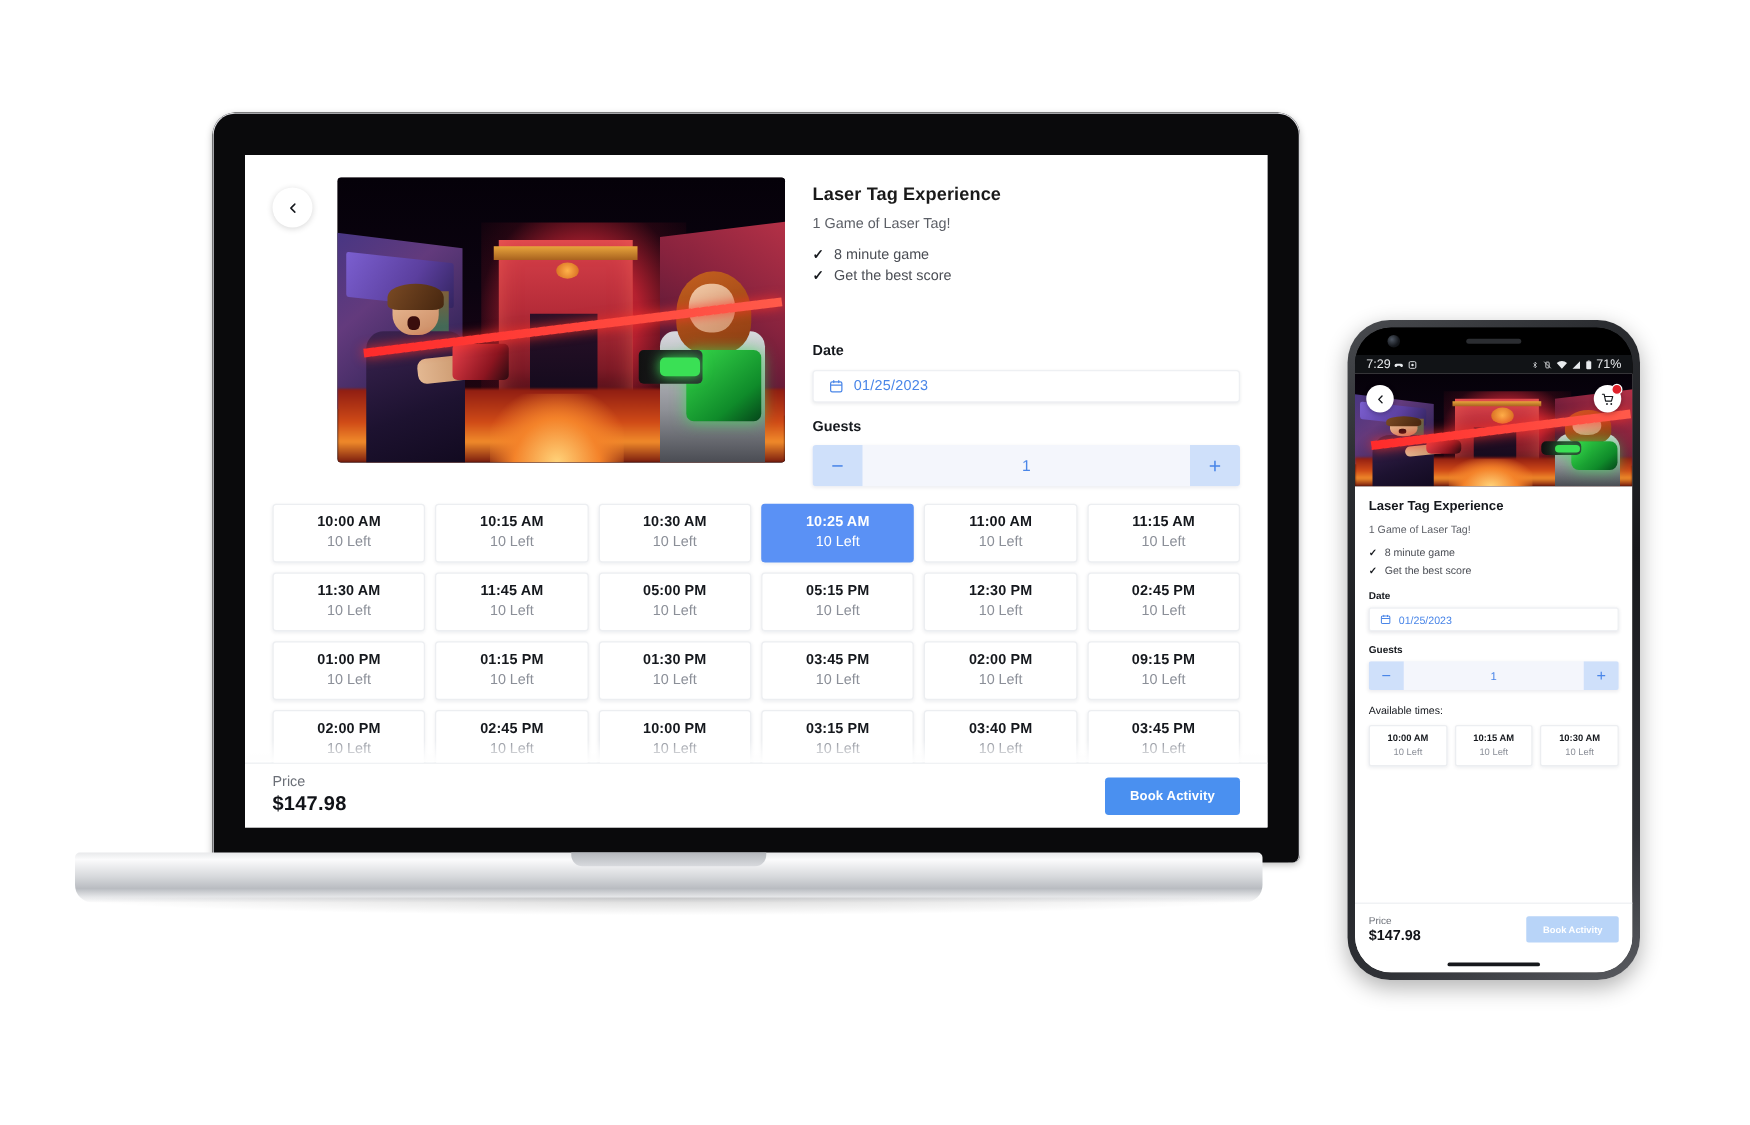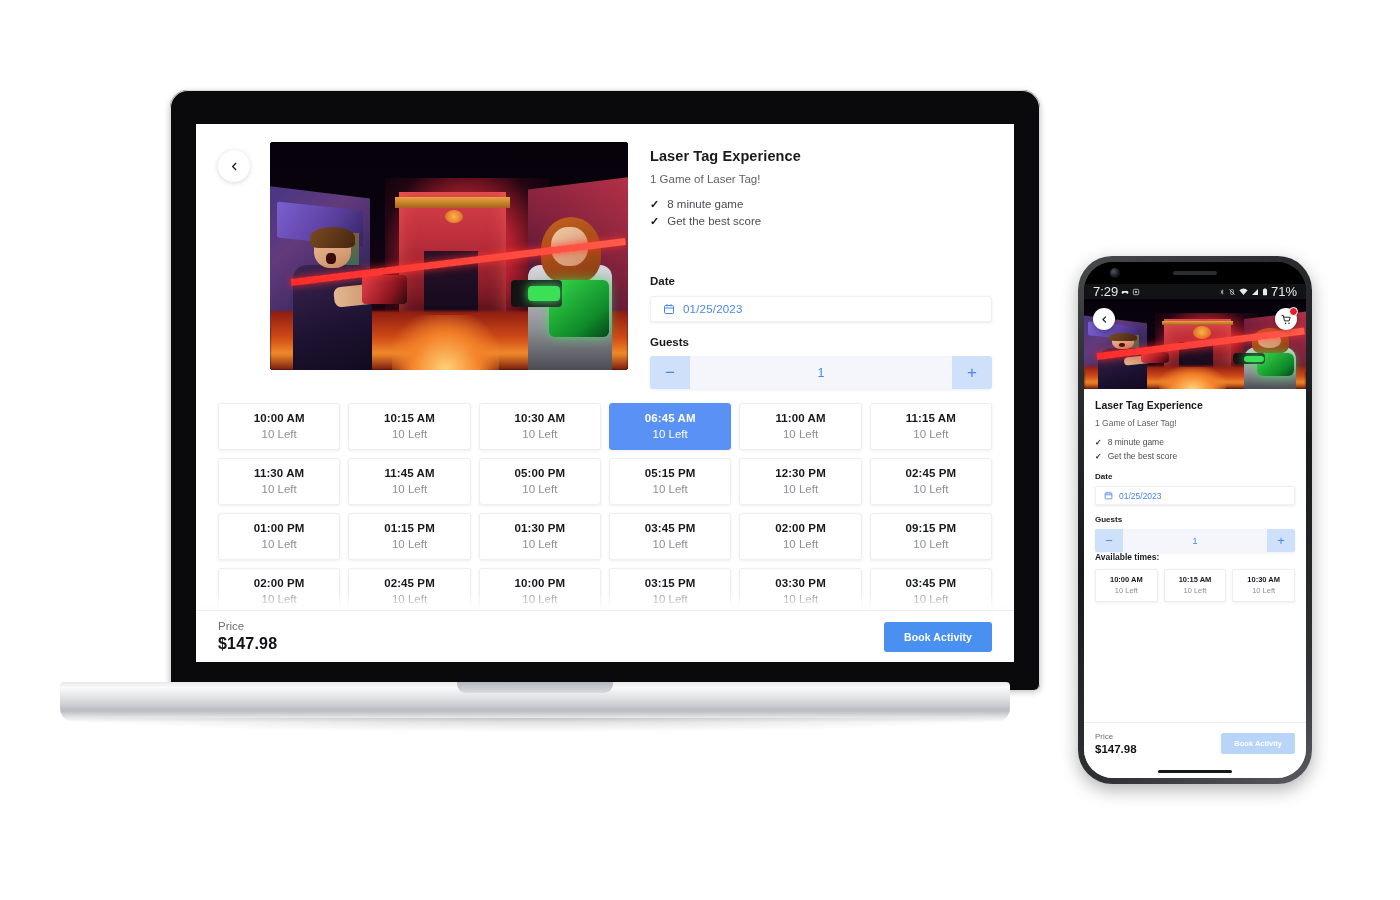--- a/index.html
+++ b/index.html
@@ -196,21 +196,21 @@
     position:absolute; left:6px; top:6px; right:6px; bottom:6px;
     background:#000; border-radius:29px; overflow:hidden;
   }
   .ph-notchbar { height:22px; background:#000; position:relative; }
   .ph-cam { position:absolute; left:26px; top:6px; width:10px; height:10px; border-radius:50%;
             background:radial-gradient(circle at 35% 35%,#4e5662,#15181d 60%,#0a0c0f); }
   .ph-spk { position:absolute; left:calc(50% - 22px); top:9px; width:44px; height:4px;
             border-radius:2px; background:#2b2d31; }
   .ph-status {
     height:15px; background:#111316; display:flex; align-items:center;
-    justify-content:space-between; padding:0 9px; color:#e8eaed; font-size:13px;
+    justify-content:space-between; padding:0 9px; color:#e8eaed; font-size:10px;
   }
   .ph-status .grp { display:flex; align-items:center; gap:3px; }
   .ph-screen { position:absolute; left:0; right:0; top:37px; bottom:0;
                background:#fff; display:flex; flex-direction:column; }
 
   .ph-hero { height:90px; position:relative; flex:0 0 auto; overflow:hidden; background:#0b0208; }
   .ph-circ { position:absolute; width:22px; height:22px; border-radius:50%; background:#fff;
              display:flex; align-items:center; justify-content:center; top:9px; cursor:pointer;
              box-shadow:0 1px 4px rgba(0,0,0,.3); }
   .ph-circ.left { left:9px; } .ph-circ.right { right:9px; }
@@ -230,21 +230,21 @@
     box-shadow:0 1px 3px rgba(20,30,60,.1); display:flex; align-items:center; gap:6px; padding:0 8px;
   }
   .ph-date-val { font-size:8.5px; color:#4a86e8; }
   .ph-guests-label { margin-top:10px; }
   .ph-stepper { margin-top:5px; height:23px; display:flex; border-radius:2px; overflow:hidden;
                 background:#f4f6fc; box-shadow:0 1px 3px rgba(20,30,60,.08); }
   .ph-step-btn { width:28px; background:#cfe0fa; color:#4a86e8; font-size:13px;
                  display:flex; align-items:center; justify-content:center; cursor:pointer; }
   .ph-step-val { flex:1; display:flex; align-items:center; justify-content:center;
                  font-size:9px; color:#4a86e8; }
-  .ph-avail { font-size:8.5px; font-weight:bold; color:#15181d; }
+  .ph-avail { margin-top:11px; font-size:8.5px; font-weight:normal; color:#15181d; }
   .ph-slots { margin-top:7px; display:grid; grid-template-columns:repeat(3,1fr); gap:6px; }
   .ph-slot { background:#fff; border:1px solid #eceef1; border-radius:2px;
              box-shadow:0 1px 3px rgba(20,30,60,.07); padding:5px 0 6px; text-align:center; cursor:pointer; }
   .ph-slot .t { font-size:7.5px; font-weight:bold; color:#15181d; }
   .ph-slot .l { font-size:7.5px; color:#8b8f98; margin-top:2px; }
   .ph-fade { position:absolute; left:0; right:0; bottom:0; height:14px;
              background:linear-gradient(180deg,rgba(255,255,255,0),#fff); pointer-events:none; }
 
   .ph-bottom { flex:0 0 auto; height:42px; border-top:1px solid #eceef1; background:#fff;
                display:flex; align-items:center; justify-content:space-between; padding:0 11px; }
@@ -348,21 +348,21 @@
               </div>
               <div class="slot">
                 <div class="t">10:15 AM</div>
                 <div class="l">10 Left</div>
               </div>
               <div class="slot">
                 <div class="t">10:30 AM</div>
                 <div class="l">10 Left</div>
               </div>
               <div class="slot sel">
-                <div class="t">06:45 AM</div>
+                <div class="t">10:25 AM</div>
                 <div class="l">10 Left</div>
               </div>
               <div class="slot">
                 <div class="t">11:00 AM</div>
                 <div class="l">10 Left</div>
               </div>
               <div class="slot">
                 <div class="t">11:15 AM</div>
                 <div class="l">10 Left</div>
               </div>
@@ -424,21 +424,21 @@
               </div>
               <div class="slot">
                 <div class="t">10:00 PM</div>
                 <div class="l">10 Left</div>
               </div>
               <div class="slot">
                 <div class="t">03:15 PM</div>
                 <div class="l">10 Left</div>
               </div>
               <div class="slot">
-                <div class="t">03:30 PM</div>
+                <div class="t">03:40 PM</div>
                 <div class="l">10 Left</div>
               </div>
               <div class="slot">
                 <div class="t">03:45 PM</div>
                 <div class="l">10 Left</div>
               </div>
             </div>
           <div class="fade"></div>
         </div>
 

